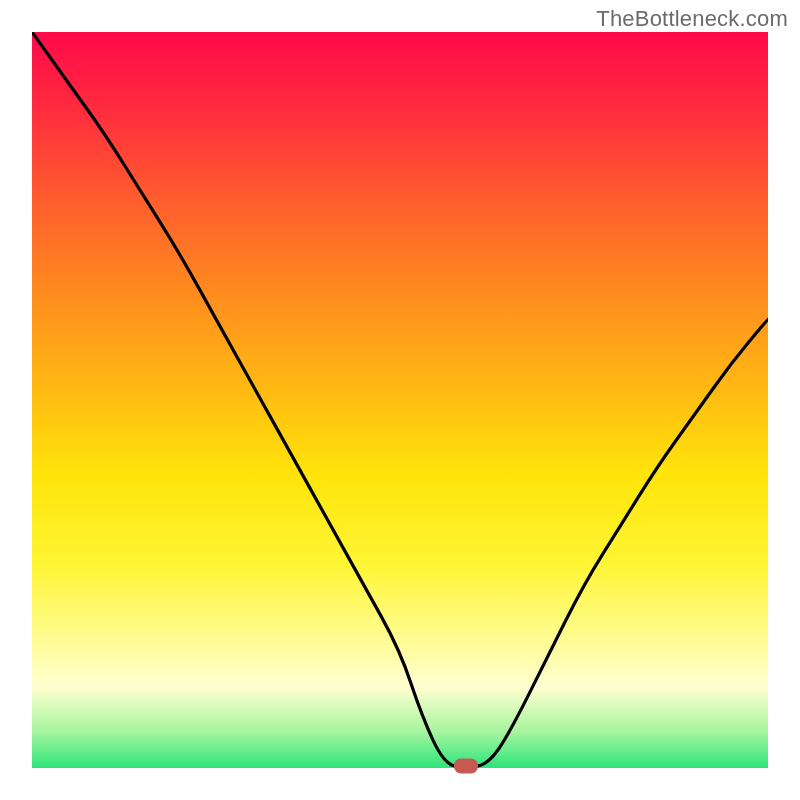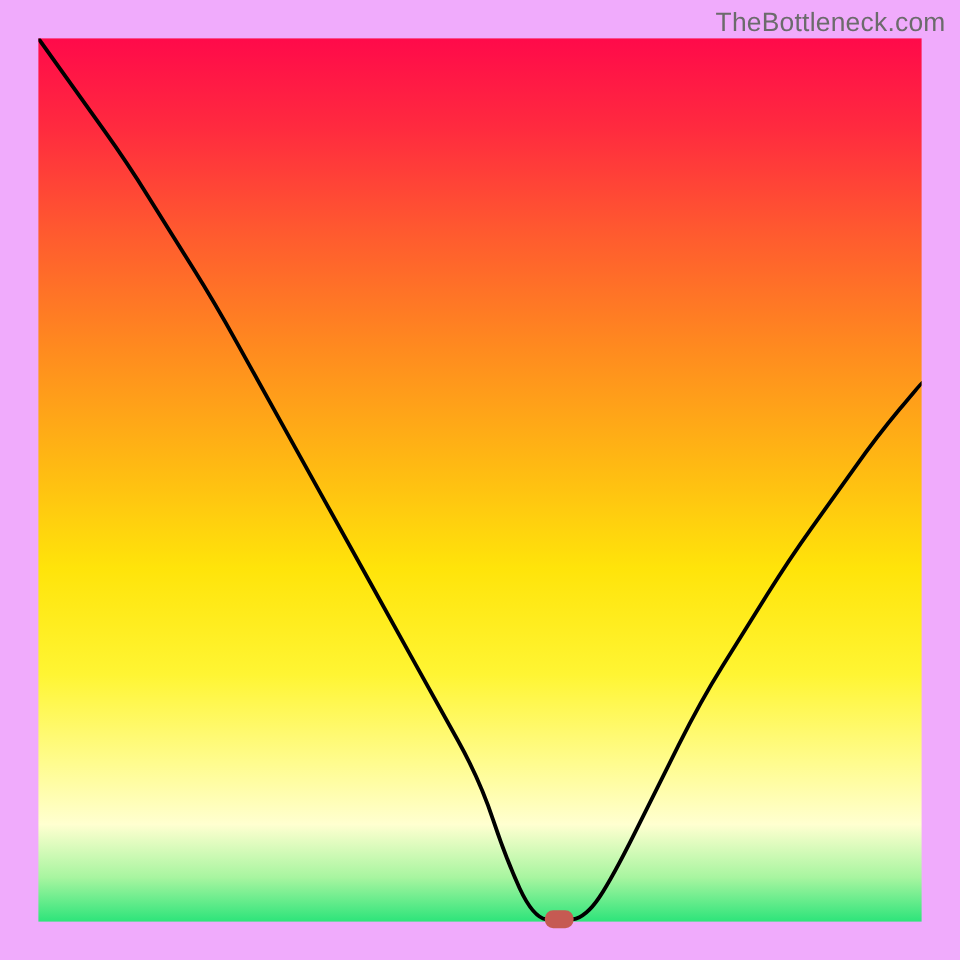--- a/index.html
+++ b/index.html
@@ -8,21 +8,21 @@
     width: 800px;
     height: 800px;
     background: #000;
     overflow: hidden;
     font-family: Arial, Helvetica, sans-serif;
   }
   .frame {
     position: relative;
     width: 800px;
     height: 800px;
-    background: #f0abfc;
+    background: #ffffff;
   }
   .plot {
     position: absolute;
     left: 32px;
     top: 32px;
     width: 736px;
     height: 736px;
     background: linear-gradient(
       to bottom,
       #ff0a4a 0%,

